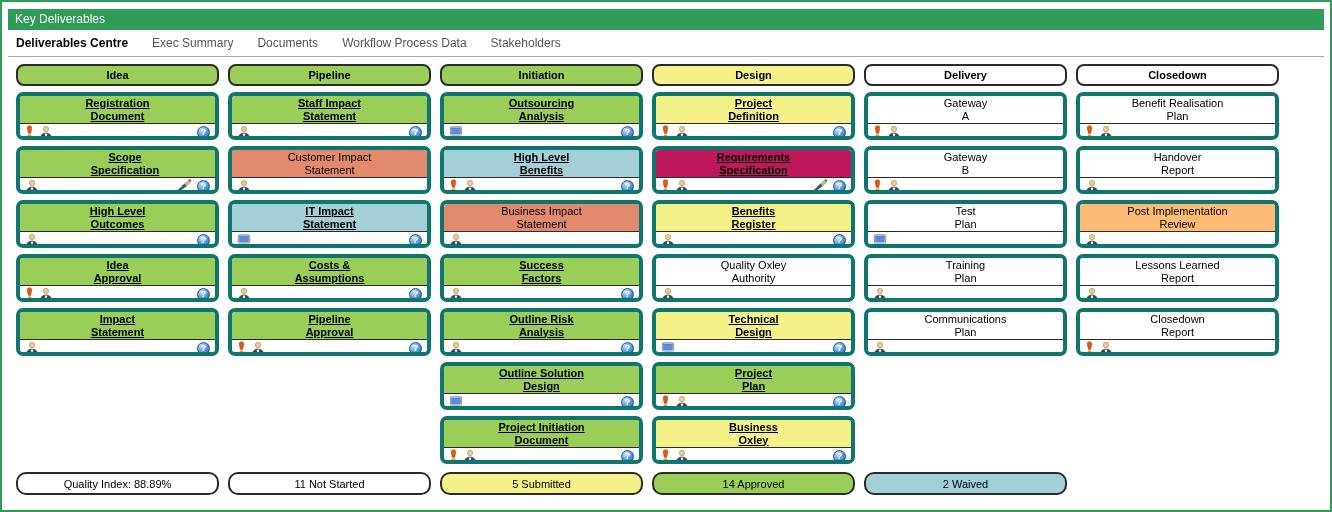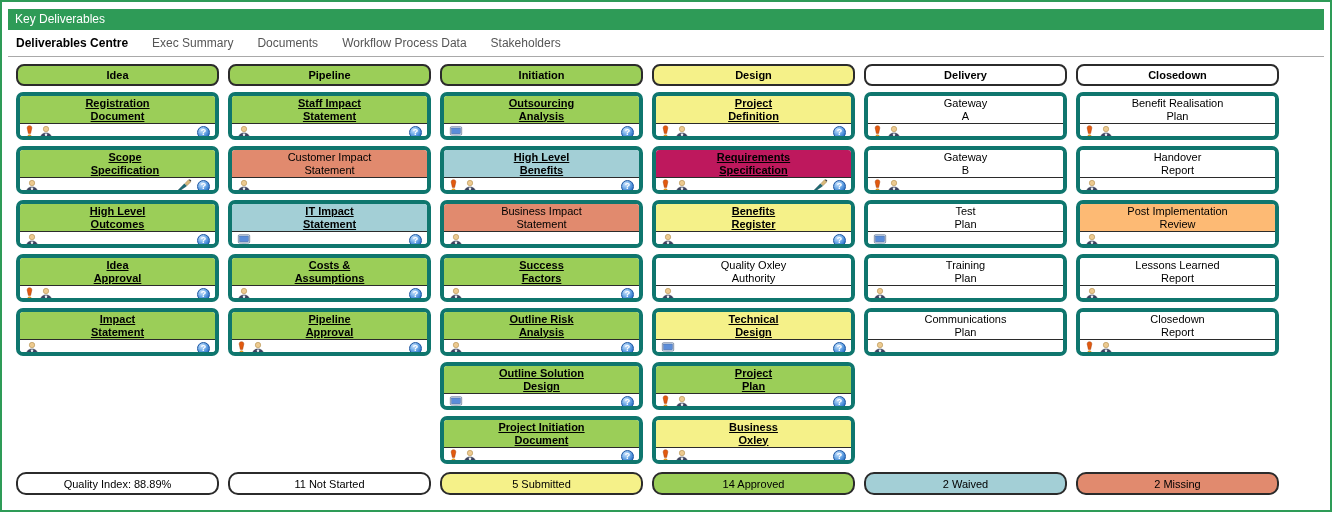--- a/index.html
+++ b/index.html
@@ -824,16 +824,15 @@
             </div>
           </div>
         </div>
       </div>
     <div class="statusrow" id="statusrow">
         <div class="status-pill" style="background: rgb(255, 255, 255);">Quality Index: 88.89%</div>
         <div class="status-pill" style="background: rgb(255, 255, 255);">11 Not Started</div>
         <div class="status-pill" style="background: rgb(245, 241, 137);">5 Submitted</div>
         <div class="status-pill" style="background: rgb(155, 206, 88);">14 Approved</div>
         <div class="status-pill" style="background: rgb(163, 207, 214);">2 Waived</div>
-        <div class="status-pill" style="background: rgb(225, 138, 110);">2 Missing</div>
       </div>
   </div>
 </div>
 
 </body></html>

